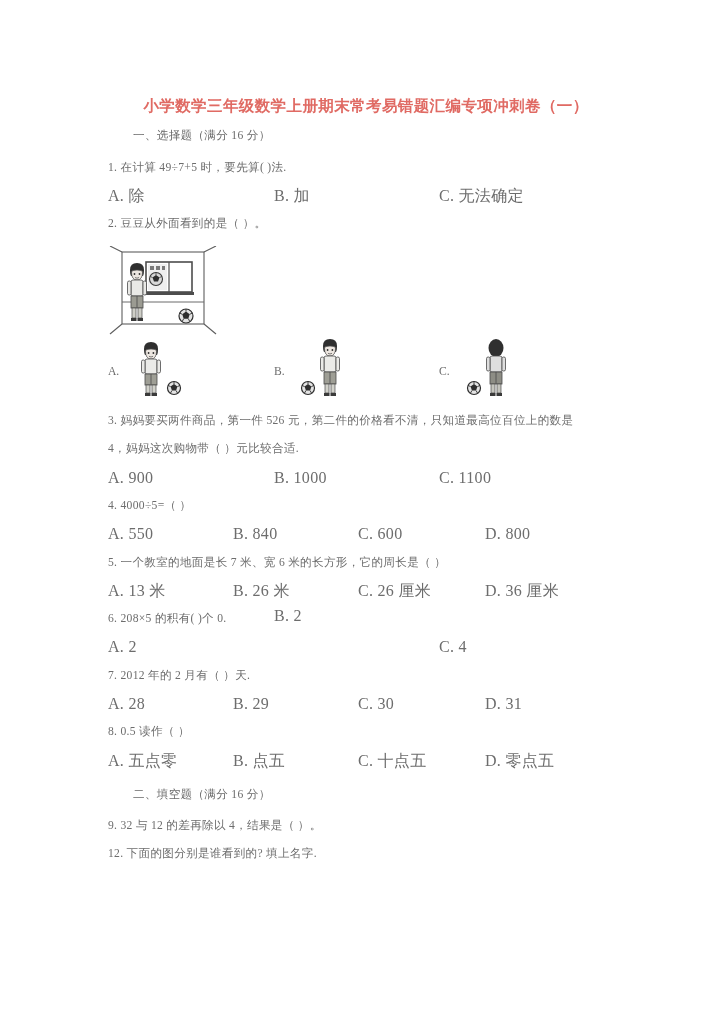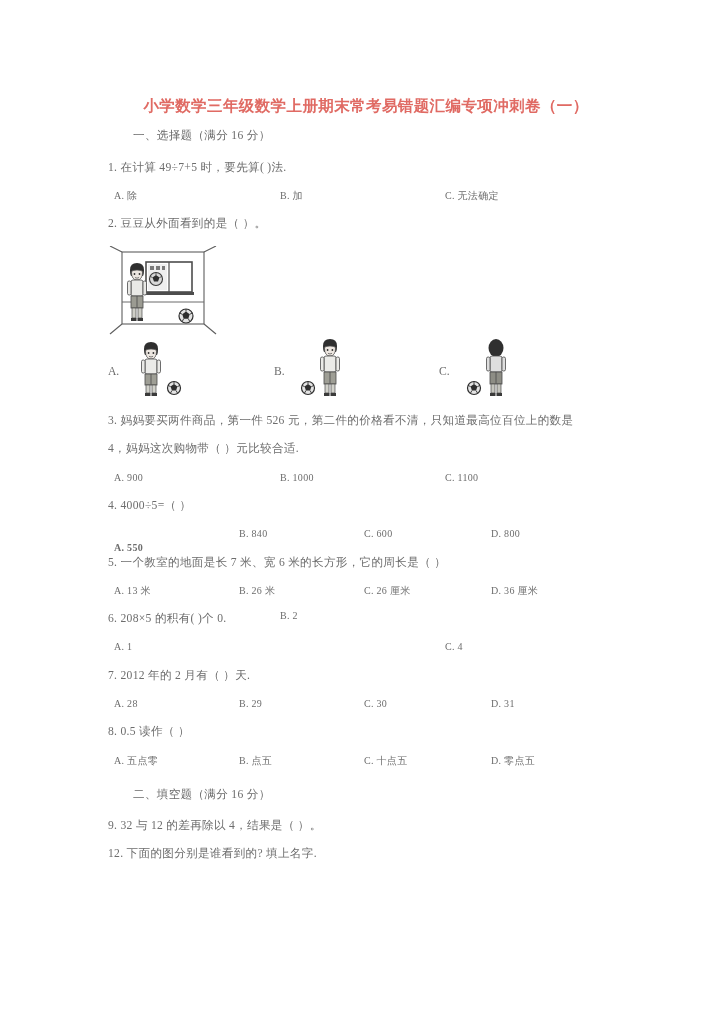--- a/index.html
+++ b/index.html
@@ -56,26 +56,25 @@
   }
   .line.heading {
     color: #6a6a6a;
     margin-left: 25px;
   }
   .qline { left: 12px; }
 
   
   .opt {
     position: absolute;
-    font-size: 10px;
+    font-size: 16px;
     line-height: 15px;
     color: #6d6d6d;
     white-space: nowrap;
     letter-spacing: 0.3px;
-    margin-left: 6px;
   }
 
   
   .scene {
     position: absolute;
     left: 12px;
     top: 246px;
     width: 110px;
     height: 90px;
   }
@@ -268,33 +267,33 @@
       </div>
     </div>
 
     <div class="line qline" style="top:413px;">3. 妈妈要买两件商品，第一件 526 元，第二件的价格看不清，只知道最高位百位上的数是</div>
     <div class="line qline" style="top:441px;">4，妈妈这次购物带（    ）元比较合适.</div>
     <div class="opt" style="left:12px;  top:470px;">A. 900</div>
     <div class="opt" style="left:178px; top:470px;">B. 1000</div>
     <div class="opt" style="left:343px; top:470px;">C. 1100</div>
 
     <div class="line qline" style="top:498px;">4. 4000÷5=（       ）</div>
-    <div class="opt" style="left:12px;  top:540px;font-weight:bold;">A. 550</div>
+    <div class="opt" style="left:12px;  top:526px;">A. 550</div>
     <div class="opt" style="left:137px; top:526px;">B. 840</div>
     <div class="opt" style="left:262px; top:526px;">C. 600</div>
     <div class="opt" style="left:389px; top:526px;">D. 800</div>
 
     <div class="line qline" style="top:555px;">5. 一个教室的地面是长 7 米、宽 6 米的长方形，它的周长是（       ）</div>
     <div class="opt" style="left:12px;  top:583px;">A. 13 米</div>
     <div class="opt" style="left:137px; top:583px;">B. 26 米</div>
     <div class="opt" style="left:262px; top:583px;">C. 26 厘米</div>
     <div class="opt" style="left:389px; top:583px;">D. 36 厘米</div>
 
     <div class="line qline" style="top:611px;">6. 208×5 的积有(        )个 0.</div>
-    <div class="opt" style="left:12px;  top:639px;">A. 1</div>
+    <div class="opt" style="left:12px;  top:639px;">A. 2</div>
     <div class="opt" style="left:178px; top:608px;">B. 2</div>
     <div class="opt" style="left:343px; top:639px;">C. 4</div>
 
     <div class="line qline" style="top:668px;">7. 2012 年的 2 月有（     ）天.</div>
     <div class="opt" style="left:12px;  top:696px;">A. 28</div>
     <div class="opt" style="left:137px; top:696px;">B. 29</div>
     <div class="opt" style="left:262px; top:696px;">C. 30</div>
     <div class="opt" style="left:389px; top:696px;">D. 31</div>
 
     <div class="line qline" style="top:724px;">8. 0.5 读作（     ）</div>

